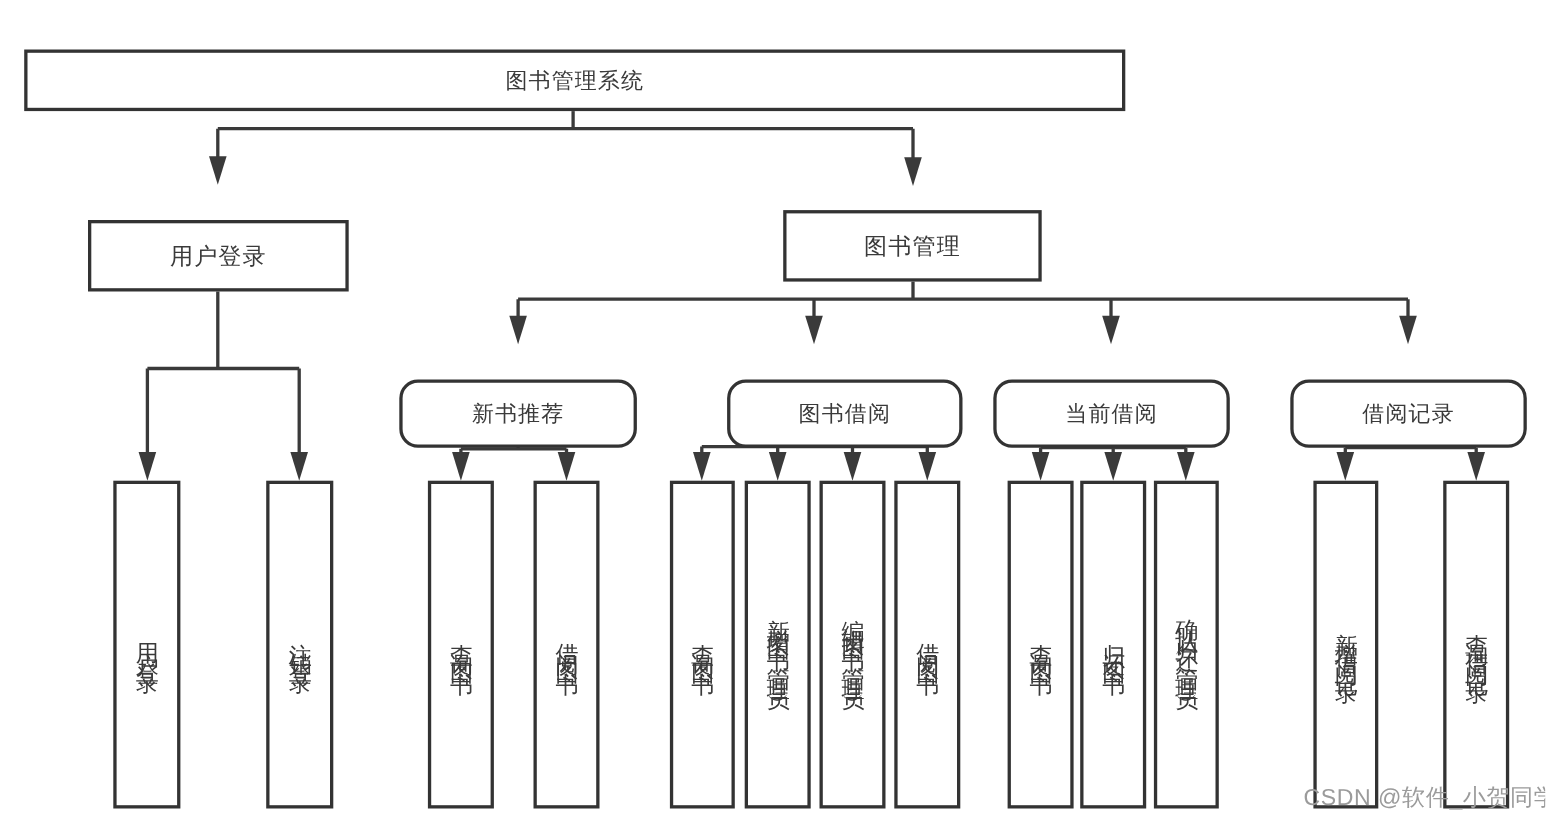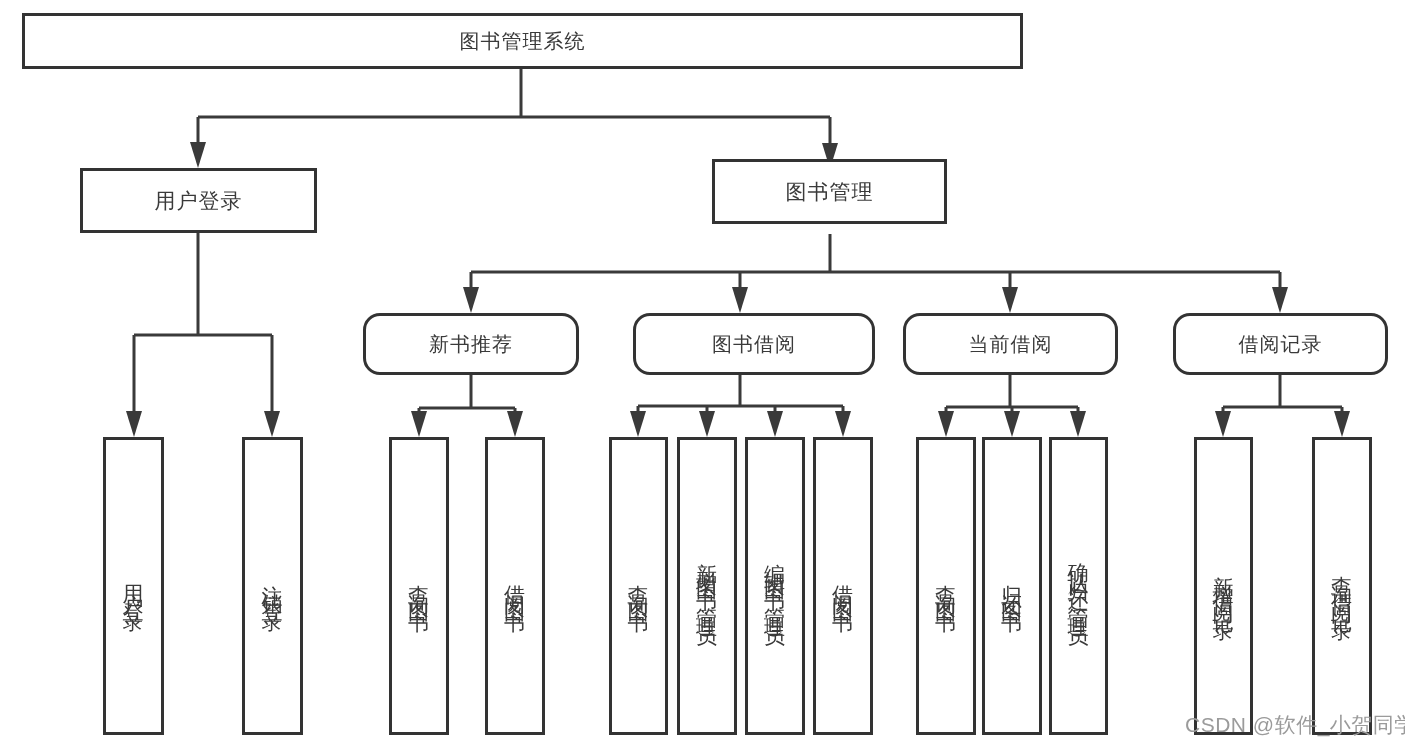--- a/index.html
+++ b/index.html
@@ -20,21 +20,21 @@
     position: absolute;
     box-sizing: border-box;
     border: 3px solid #333333;
     background: #ffffff;
     color: #3a3a3a;
     display: flex;
     align-items: center;
     justify-content: center;
     text-align: center;
   }
-  .h-node { font-size: 21px; letter-spacing: 1px; }
+  .h-node { font-size: 21px; letter-spacing: 1px; margin-top: 32px; }
   .root-node { font-size: 20px; }
   .lvl3-node { font-size: 20px; border-radius: 17px; }
   .v-node span {
     writing-mode: vertical-rl;
     text-orientation: mixed;
     font-size: 21px;
     letter-spacing: 9px;
     line-height: 1;
     white-space: nowrap;
   }
@@ -100,21 +100,21 @@
   <div class="node h-node" style="left:80px; top:168px; width:237px; height:65px;">
     <span>用户登录</span>
   </div>
   <div class="node h-node" style="left:712px; top:159px; width:235px; height:65px;">
     <span>图书管理</span>
   </div>
 
   <div class="node h-node lvl3-node" style="left:363px; top:313px; width:216px; height:62px;">
     <span>新书推荐</span>
   </div>
-  <div class="node h-node lvl3-node" style="left:633px; top:313px; width:242px; height:62px;">
+  <div class="node h-node lvl3-node" style="left:661px; top:313px; width:214px; height:62px;">
     <span>图书借阅</span>
   </div>
   <div class="node h-node lvl3-node" style="left:1173px; top:313px; width:215px; height:62px;">
     <span>借阅记录</span>
   </div>
   <div class="node h-node lvl3-node" style="left:903px; top:313px; width:215px; height:62px;">
     <span>当前借阅</span>
   </div>
 
   <div class="node v-node" style="left:103px; top:437px; width:61px; height:298px;">

